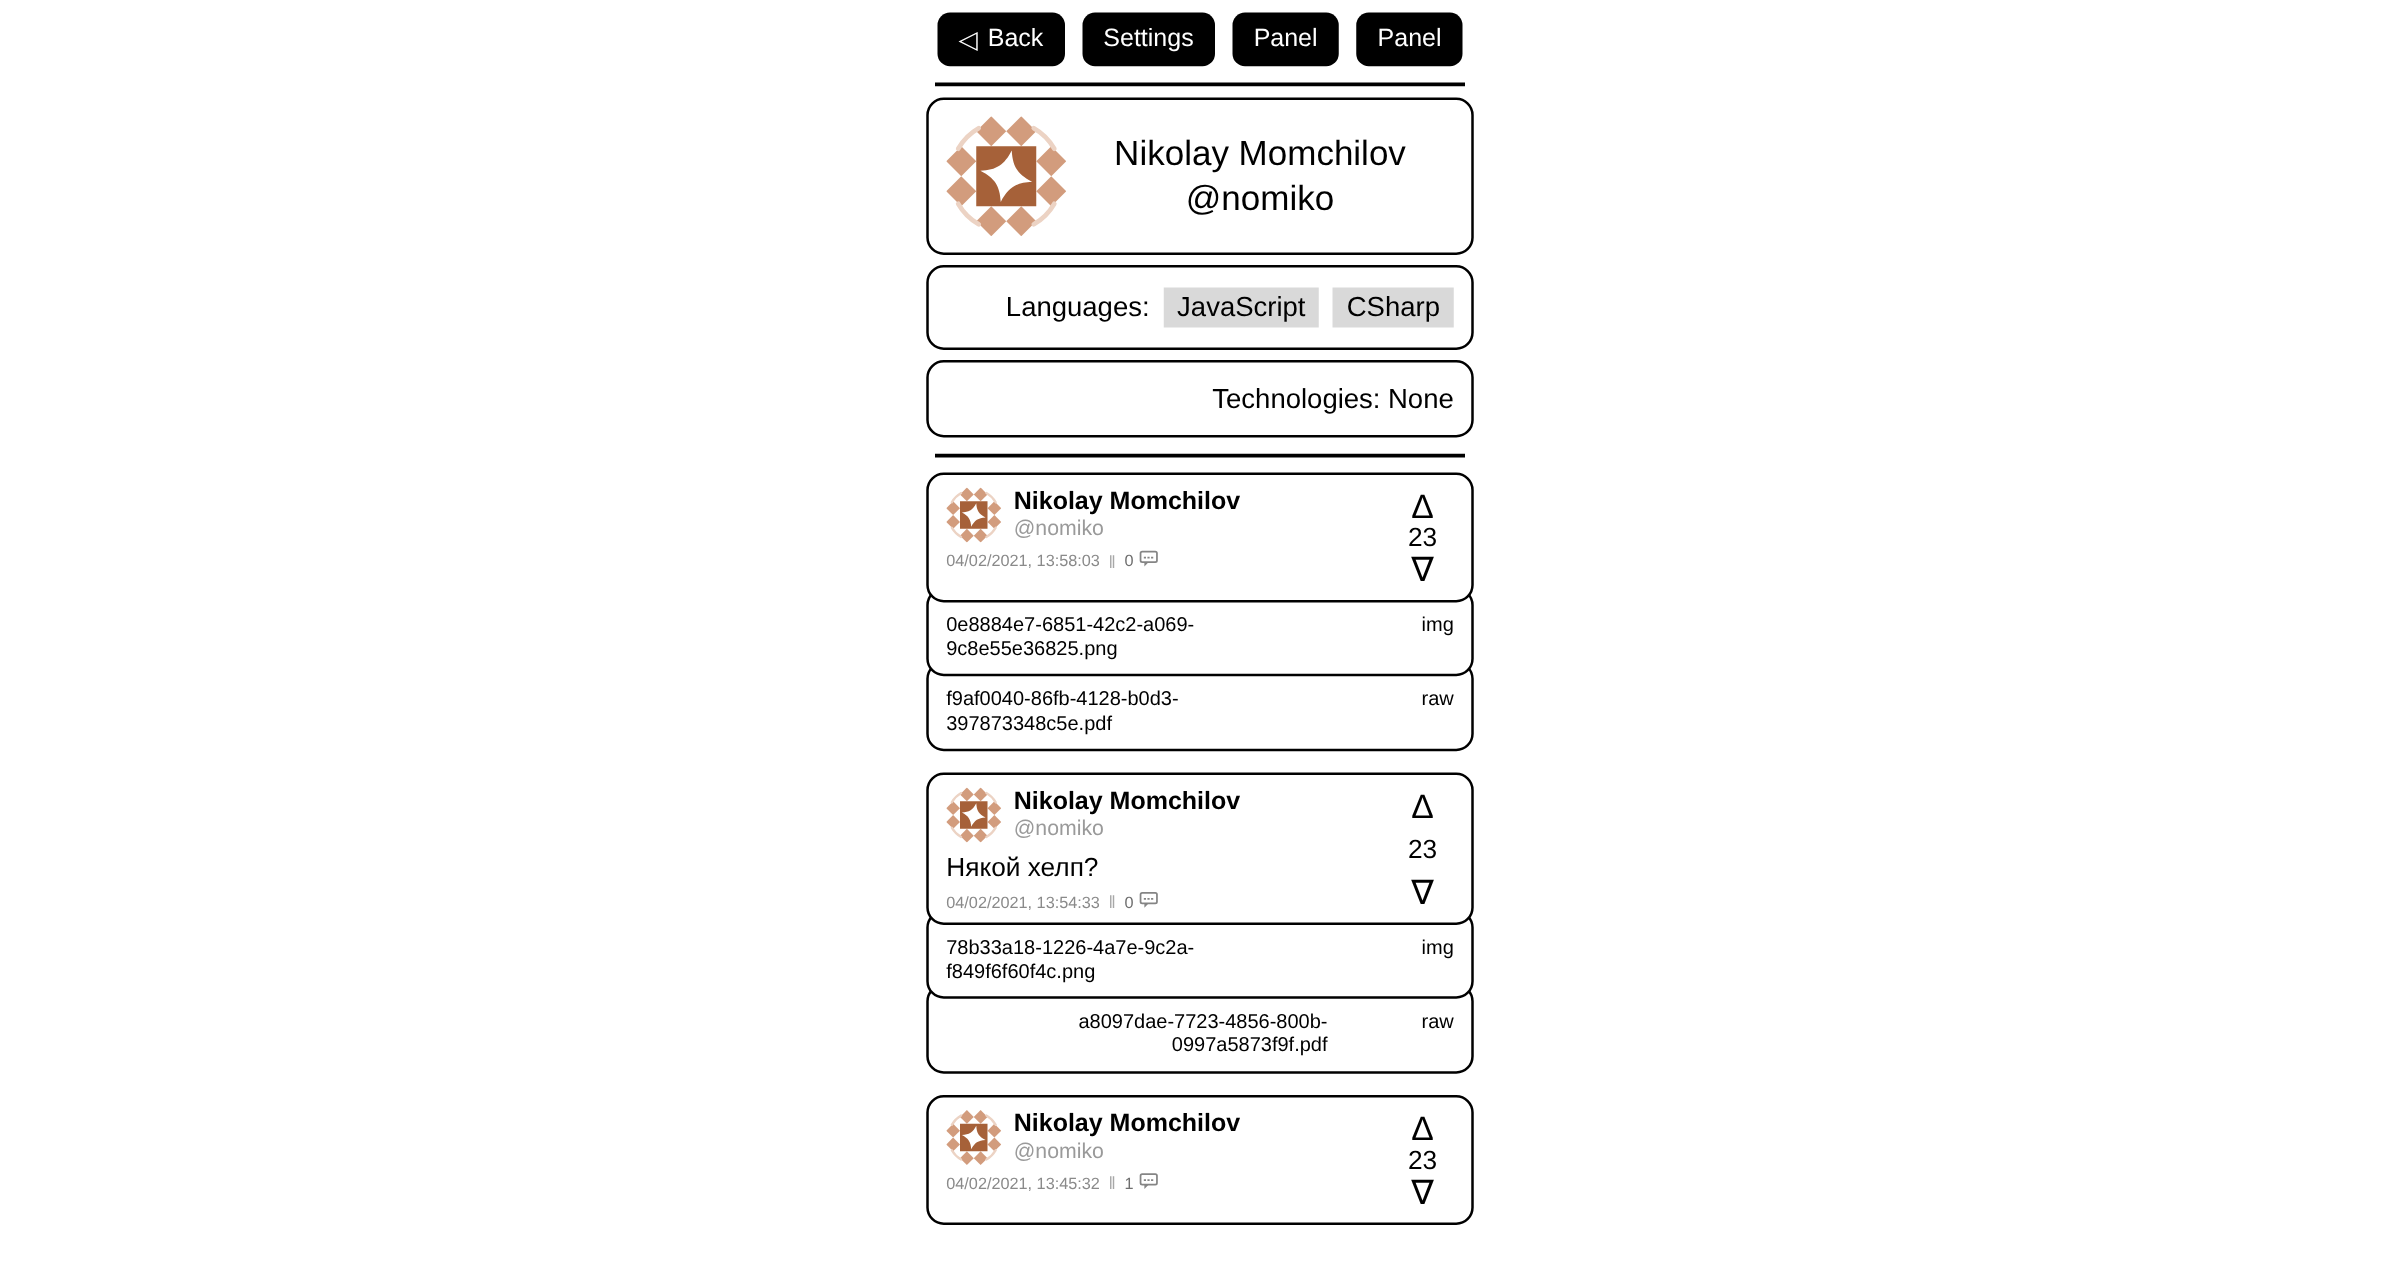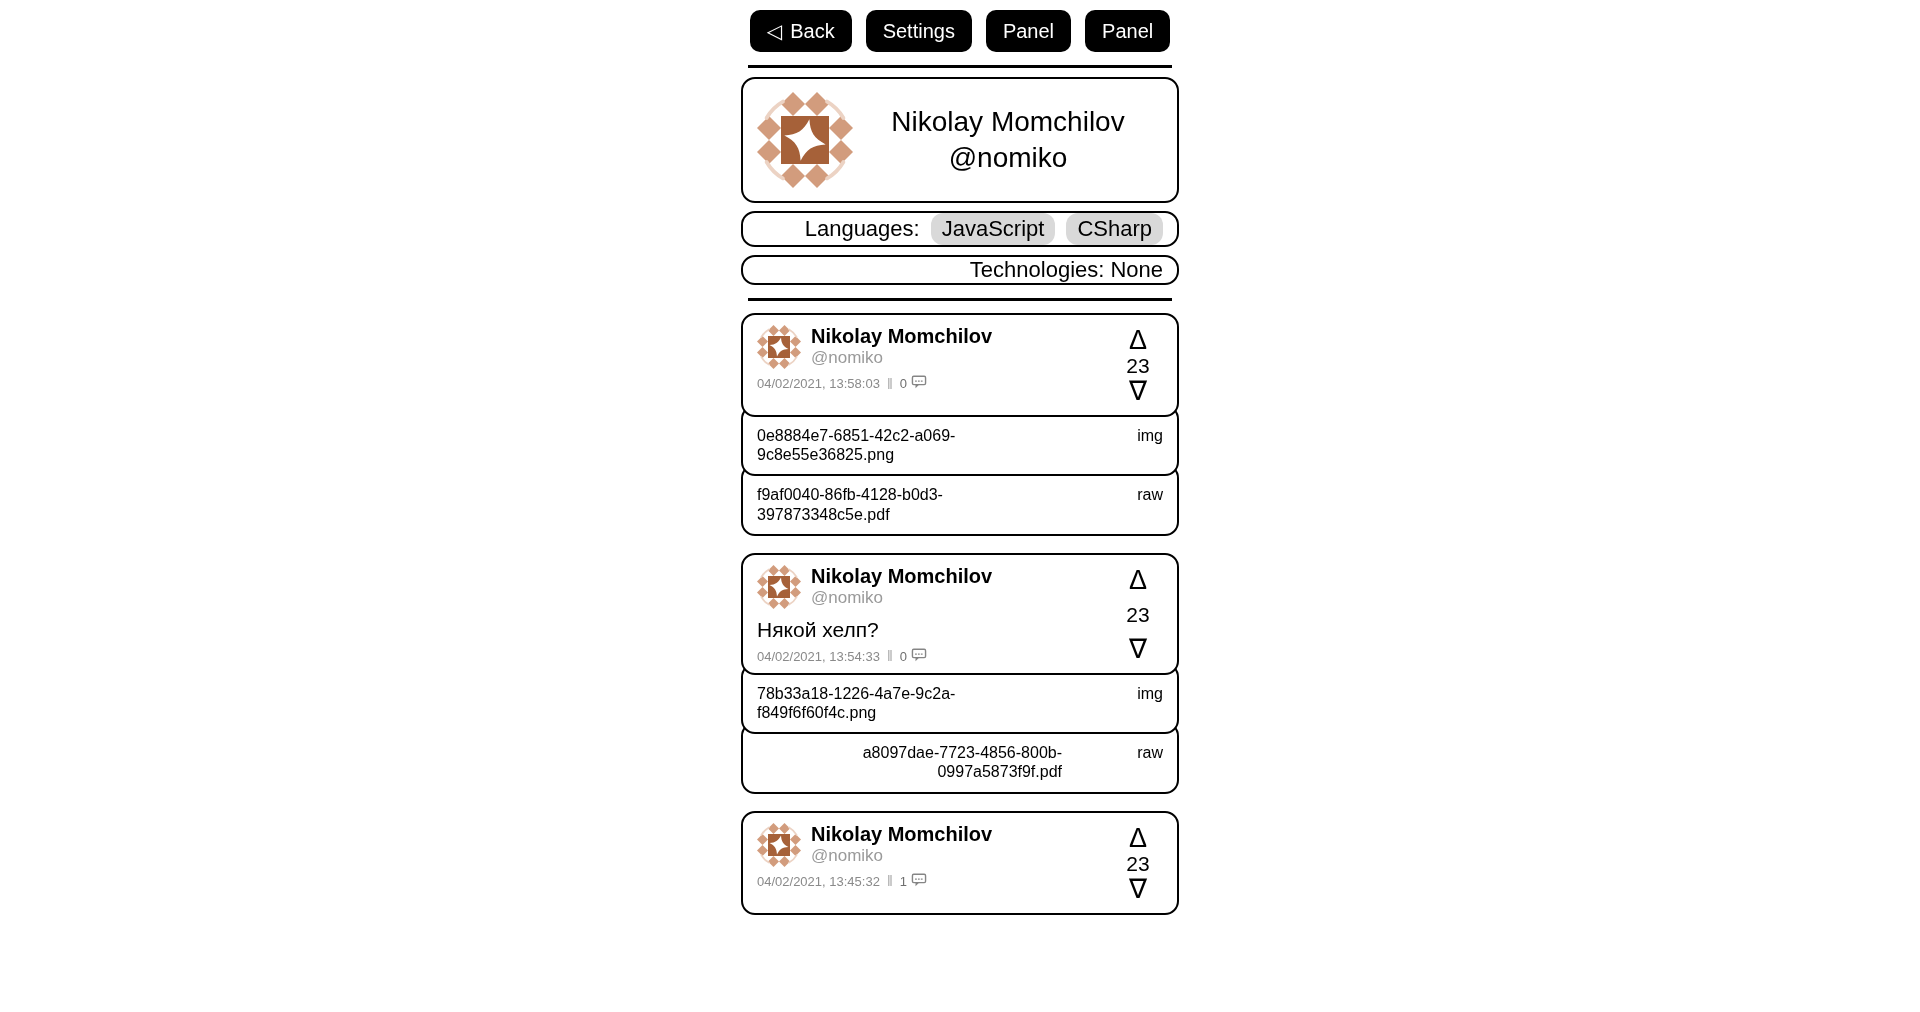--- a/index.html
+++ b/index.html
@@ -24,23 +24,23 @@
   .card { border: 2.5px solid #000; border-radius: 14px; background: #fff; justify-content: flex-end; }
 
   
   .profile-card { display: flex; align-items: center; padding: 13px 14px; }
   .avatar { display: block; }
   .avatar-lg { width: 96px; height: 96px; flex: 0 0 96px; }
   .avatar svg { width: 100%; height: 100%; display: block; }
   .profile-names { flex: 1; text-align: center; font-size: 28px; line-height: 1.3; }
 
   
-  .info-card { display: flex; align-items: center; padding: 0 14px; font-size: 22px; margin-top: 8px; gap: 6px; }
+  .info-card { display: flex; align-items: center; padding: 16px 14px; font-size: 22px; margin-top: 8px; gap: 6px; }
   .tags { display: inline-flex; gap: 11px; margin-left: 5px; }
-  .tag { background: #d9d9d9; border-radius: 12px; padding: 3px 11px; }
+  .tag { background: #d9d9d9; border-radius: 0; padding: 3px 11px; }
 
   
   #posts { margin-top: 12px; }
   .post-group { margin-bottom: 17px; }
   .post-card { position: relative; z-index: 6; display: flex; padding: 10px 10px 8px 14px; }
   .post-main { flex: 1; min-width: 0; }
   .post-head { display: flex; gap: 10px; align-items: flex-start; }
   .avatar-sm { width: 44px; height: 44px; flex: 0 0 44px; }
   .post-author { font-weight: bold; font-size: 20px; line-height: 1.15; }
   .post-handle { font-size: 17px; color: #9a9a9a; line-height: 1.2; }

